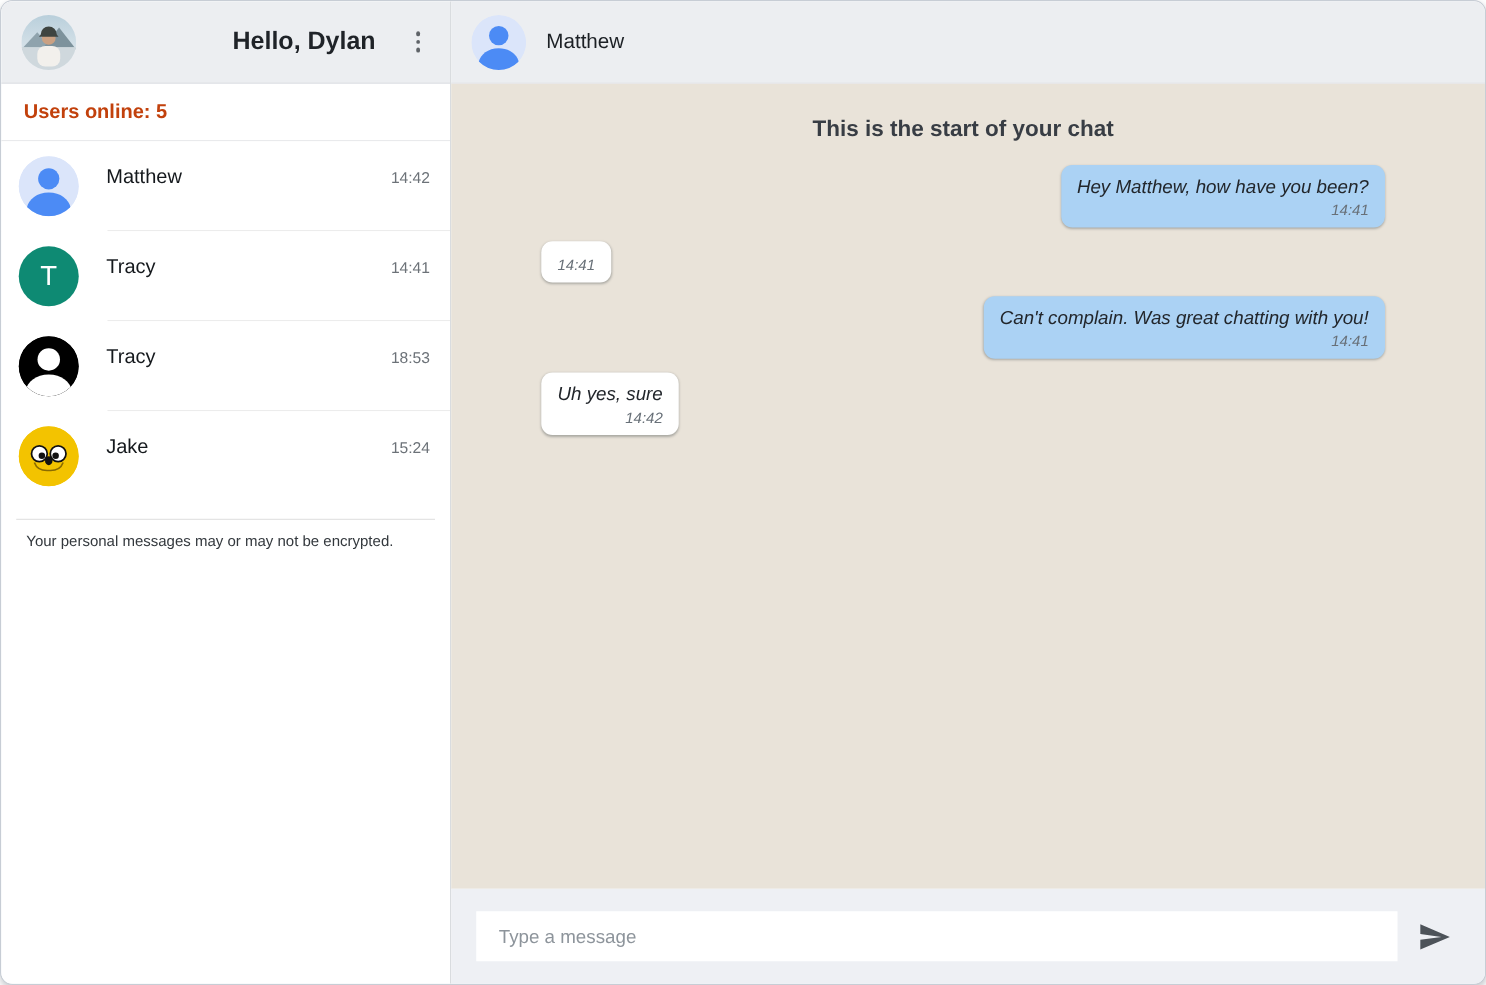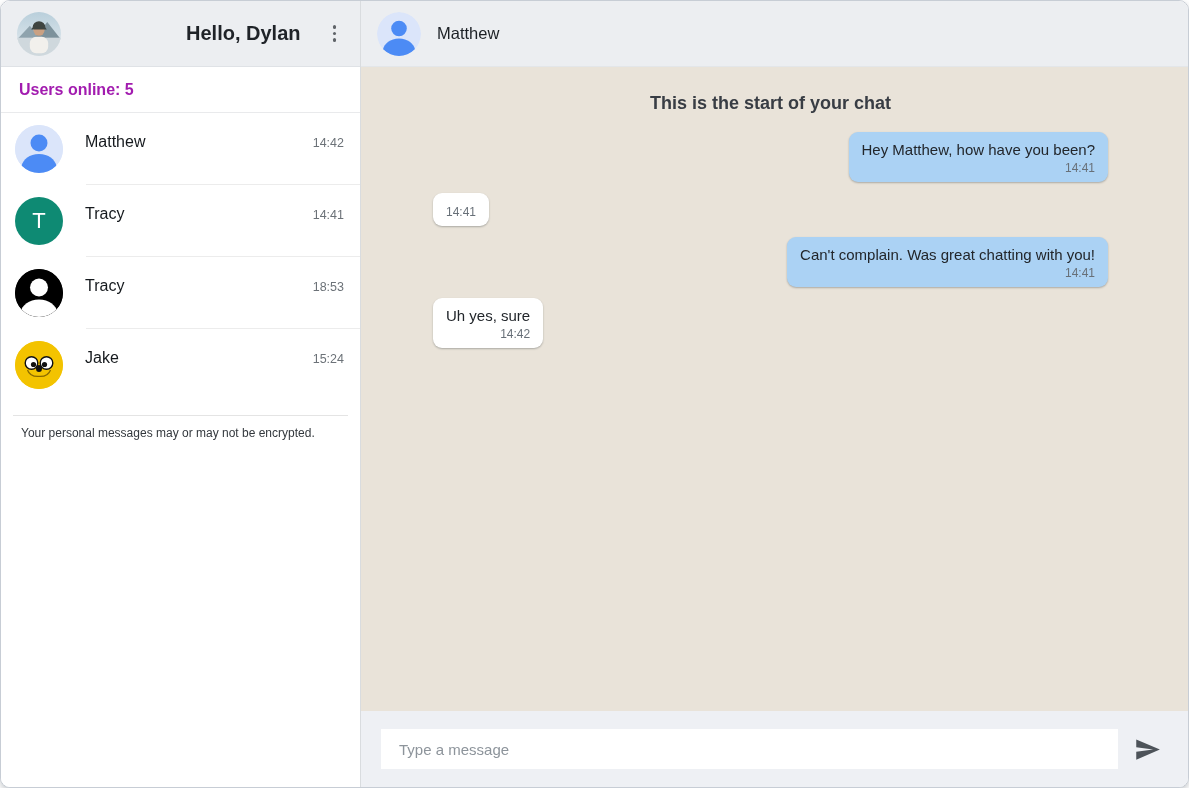--- a/index.html
+++ b/index.html
@@ -26,40 +26,40 @@
   }
   .sidebar-header .spacer{flex:1;}
   .greeting{font-size:20px; font-weight:700; color:#1f2328; margin-right:14px;}
   .kebab{display:flex; flex-direction:column; gap:3px; padding:6px 8px; cursor:pointer; border-radius:6px;}
   .kebab i{width:3.5px; height:3.5px; border-radius:50%; background:#5f6368; display:block;}
   .avatar{width:48px; height:48px; border-radius:50%; overflow:hidden; position:relative; flex-shrink:0; display:flex; align-items:center; justify-content:center;}
   .avatar svg{width:100%; height:100%; display:block;}
   .avatar .letter{color:#fff; font-size:22px; line-height:1;}
   .avatar-sm{width:44px; height:44px;}
   .online-row{height:46px; display:flex; align-items:center; padding:0 18px; border-bottom:1px solid #e9eaec;}
-  .online-label{font-size:16px; font-weight:600; color:#a21caf;}
+  .online-label{font-size:16px; font-weight:600; color:#c2410c;}
   .user-list{overflow-y:auto;}
   .user-row{height:72px; display:flex; align-items:center; padding:0 16px 0 14px; position:relative; cursor:pointer; background:#fff;}
   .user-row::after{content:""; position:absolute; left:85px; right:0; bottom:0; height:1px; background:#ececec;}
   .user-row:last-child::after{display:none;}
   .user-main{flex:1; display:flex; align-items:baseline; padding-left:22px; padding-bottom:14px;}
   .user-name{font-size:16px; color:var(--name-color);}
   .user-time{margin-left:auto; font-size:12.5px; color:var(--time-color);}
   .note-divider{height:1px; background:#e4e4e4; margin:14px 12px 0 12px;}
   .encryption-note{text-align:left; font-size:12px; color:#33383d; padding:10px 20px 0 20px;}
   
   .chat{flex:1; display:flex; flex-direction:column; min-width:0;}
   .chat-header{
     height:66px; background:var(--header-bg); border-bottom:1px solid #e3e6e9;
     display:flex; align-items:center; padding:0 16px; gap:16px;
   }
   .peer-name{font-size:16.5px; color:#1c2025;}
   .messages{flex:1; background:var(--chat-bg); overflow-y:auto; padding:14px 80px 14px 72px; display:flex; flex-direction:column;}
   .chat-start{text-align:center; font-size:18px; font-weight:700; color:#383d44; margin:12px 0 18px 0;}
-  .msg-row{display:flex; margin-bottom:11px;}
+  .msg-row{display:flex; margin-bottom:11px;font-style:italic;}
   .msg-row.in{justify-content:flex-start;}
   .msg-row.out{justify-content:flex-end;}
   .bubble{
     max-width:62%; border-radius:9px; padding:9px 13px 7px 13px;
     box-shadow:0 1px 2px rgba(11,20,26,.28);
   }
   .msg-row.in .bubble{background:var(--bubble-in);}
   .msg-row.out .bubble{background:var(--bubble-out);}
   .msg-text{font-size:15px; color:#22262b; white-space:pre-wrap;}
   .msg-time{font-size:12px; color:#687078; text-align:right; margin-top:3px;}

